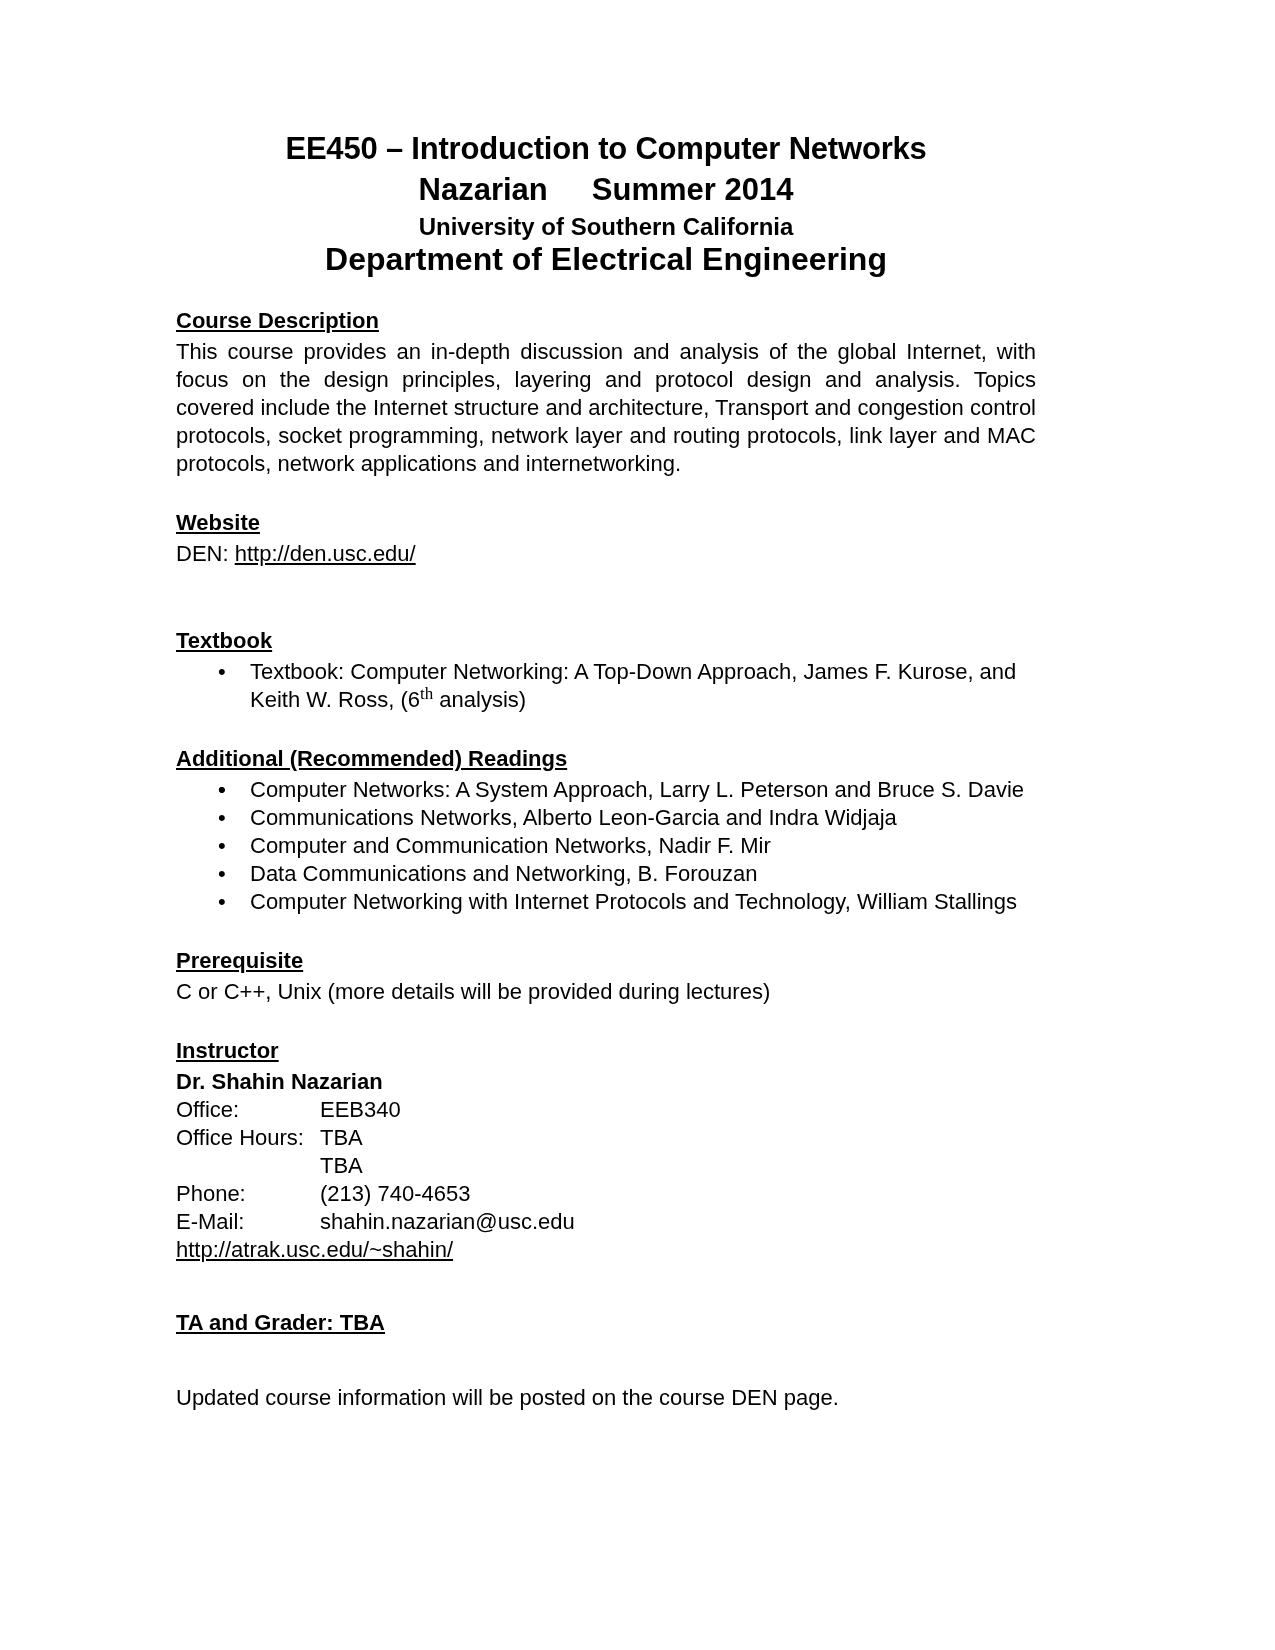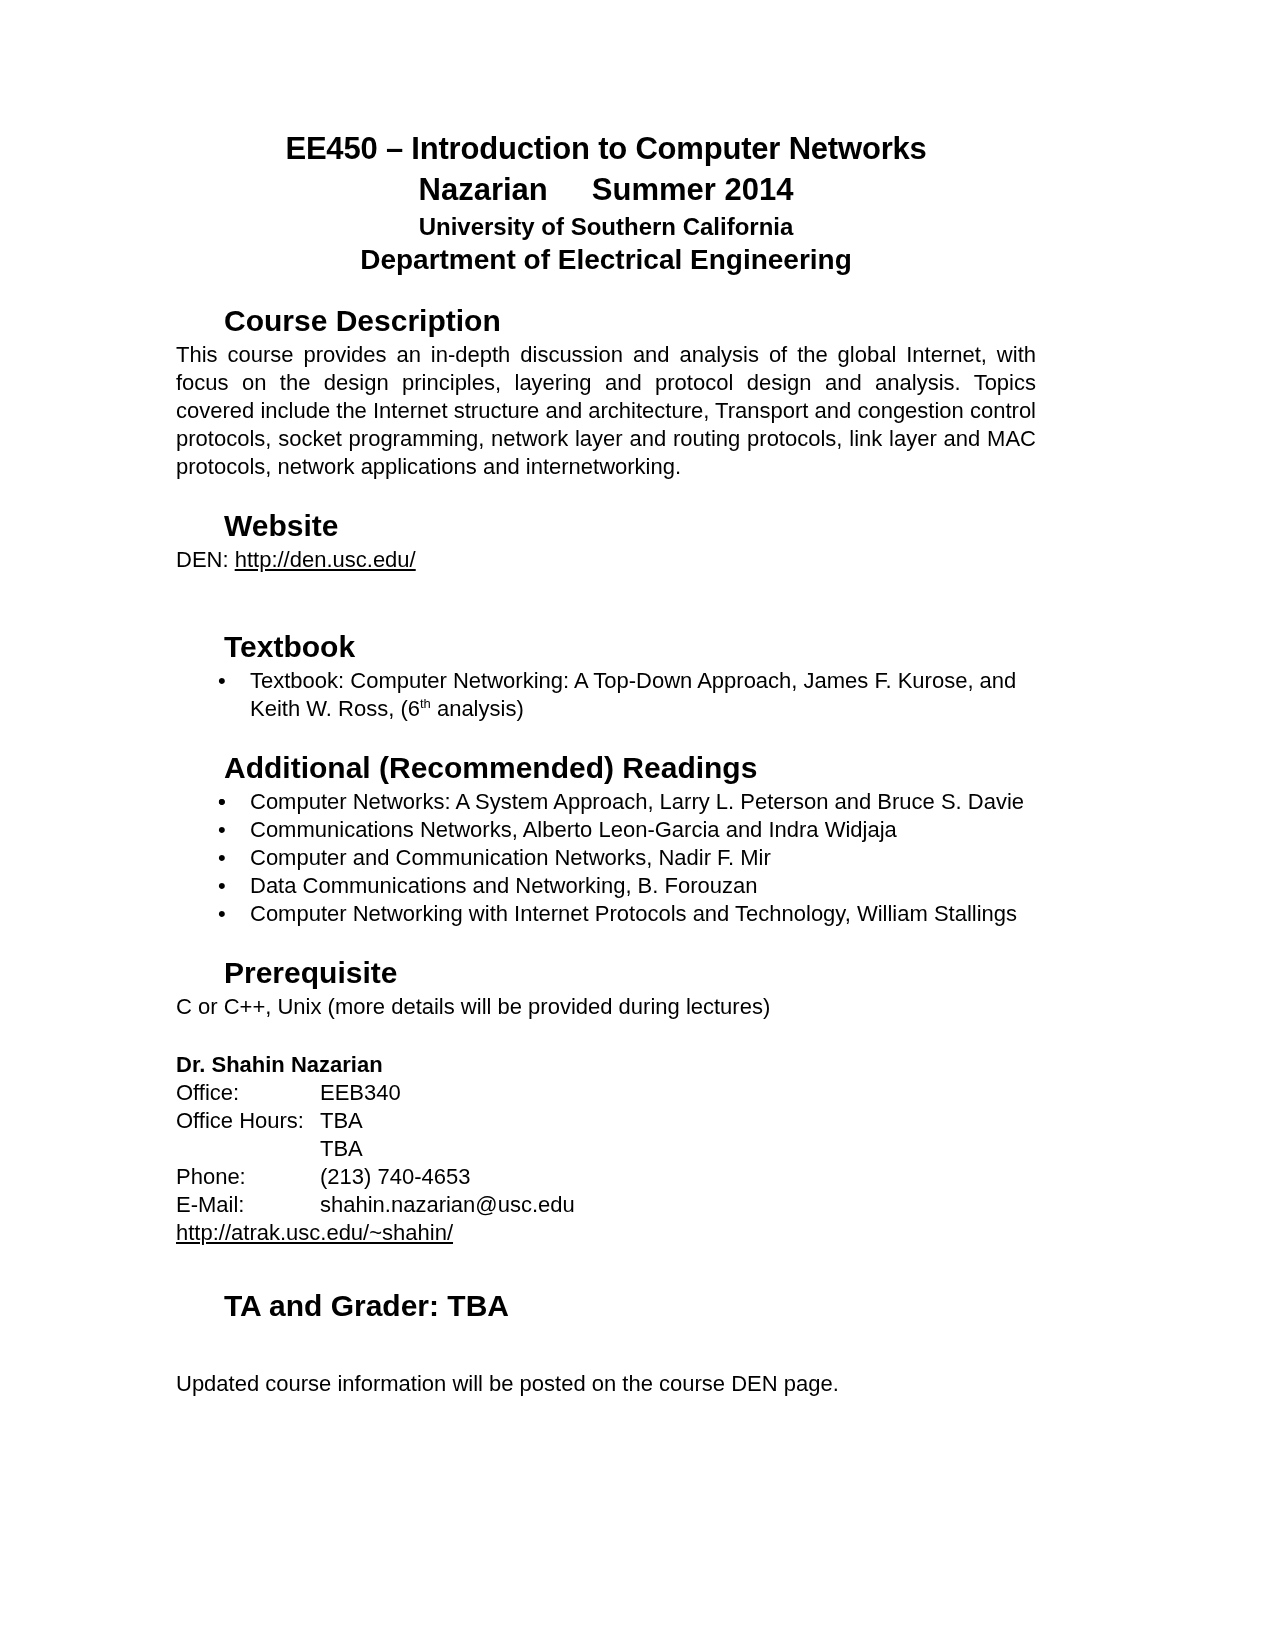--- a/index.html
+++ b/index.html
@@ -48,35 +48,35 @@
   }
   .title-line-2 .gap {
     display: inline-block;
     width: 44px;
   }
   .title-line-3 {
     font-size: 24px;
     line-height: 33px;
   }
   .title-line-4 {
-    font-size: 28px;
+    font-size: 32px;
     line-height: 33px;
   }
 
   
   .section {
     margin-top: 0;
   }
   .heading {
-    font-size: 30px;
+    font-size: 22px;
     font-weight: bold;
     line-height: 30px;
+    text-decoration: underline;
     text-underline-offset: 2px;
     display: inline-block;
-    margin-left: 48px;
   }
   .heading-row {
     line-height: 30px;
   }
   .body-text {
     font-size: 22px;
     line-height: 28px;
   }
   .justified {
     text-align: justify;
@@ -100,23 +100,24 @@
     margin: 0;
   }
   ul.bullets > li .dot {
     position: absolute;
     left: 42px;
     top: 0;
     font-size: 22px;
     line-height: 28px;
   }
   sup.ord {
-    font-size: 13px;
+    font-size: 17px;
     vertical-align: super;
     line-height: 0;
+    font-family: Liberation Serif, serif;
   }
 
   
   .link {
     text-decoration: underline;
     text-underline-offset: 2px;
     color: #000000;
   }
 
   
@@ -202,20 +203,23 @@
     <div class="section">
       <div class="heading-row">
         <span class="heading">Prerequisite</span>
       </div>
       <div class="body-text">C or C++, Unix (more details will be provided during lectures)</div>
     </div>
 
     <div class="spacer-md"></div>
 
     <div class="section">
+      <div class="heading-row">
+        <span class="heading">Instructor</span>
+      </div>
       <div class="info-block">
         <div class="bold">Dr. Shahin Nazarian</div>
         <div class="info-row">
           <span class="info-label">Office:</span>
           <span class="info-value">EEB340</span>
         </div>
         <div class="info-row">
           <span class="info-label">Office Hours:</span>
           <span class="info-value">TBA</span>
         </div>

